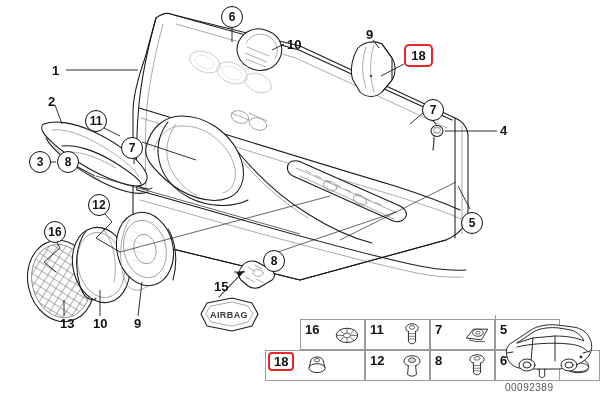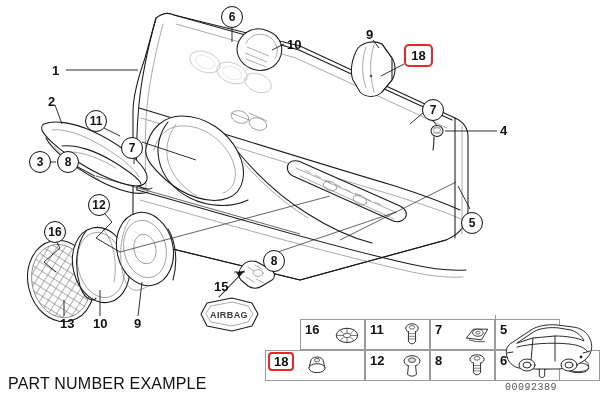--- a/index.html
+++ b/index.html
@@ -59,21 +59,21 @@
   .lg-num.red{
     left:2px;top:1px;
     border:2.2px solid #e8262a;border-radius:4px;
     padding:1px 4px;background:#fff;
   }
   .lg-ico{position:absolute;right:2px;top:2px;bottom:2px;width:30px;}
   .lg-ico svg{width:100%;height:100%;display:block;}
 
   #diagnum{
     position:absolute;left:505px;top:382px;
-    font-family:Liberation Mono, monospace;
+    font-family:Liberation Sans, sans-serif;
     font-size:10px;color:#555;letter-spacing:.5px;
   }
   #caption{
     position:absolute;left:8px;top:375px;
     font-family:"Liberation Sans","DejaVu Sans",sans-serif;
     font-size:16px;color:#111;letter-spacing:.2px;
   }
 </style>
 </head>
 <body>
@@ -399,15 +399,14 @@
           <ellipse cx="72" cy="48" rx="8" ry="6" fill="#fff"></ellipse>
           <ellipse cx="30" cy="48" rx="4" ry="3"></ellipse>
           <ellipse cx="72" cy="48" rx="4" ry="3"></ellipse>
           <path d="M86 36 L93 34 M10 36 L16 35"></path>
           <circle cx="84" cy="40" r="1.4" fill="#2a2a2a" stroke="none"></circle>
         </g>
       </svg>
     </div>
   </div>
 
-  <div id="caption">PART NUMBER EXAMPLE</div>
   <div id="diagnum">00092389</div>
 </div>
 
 </body></html>

